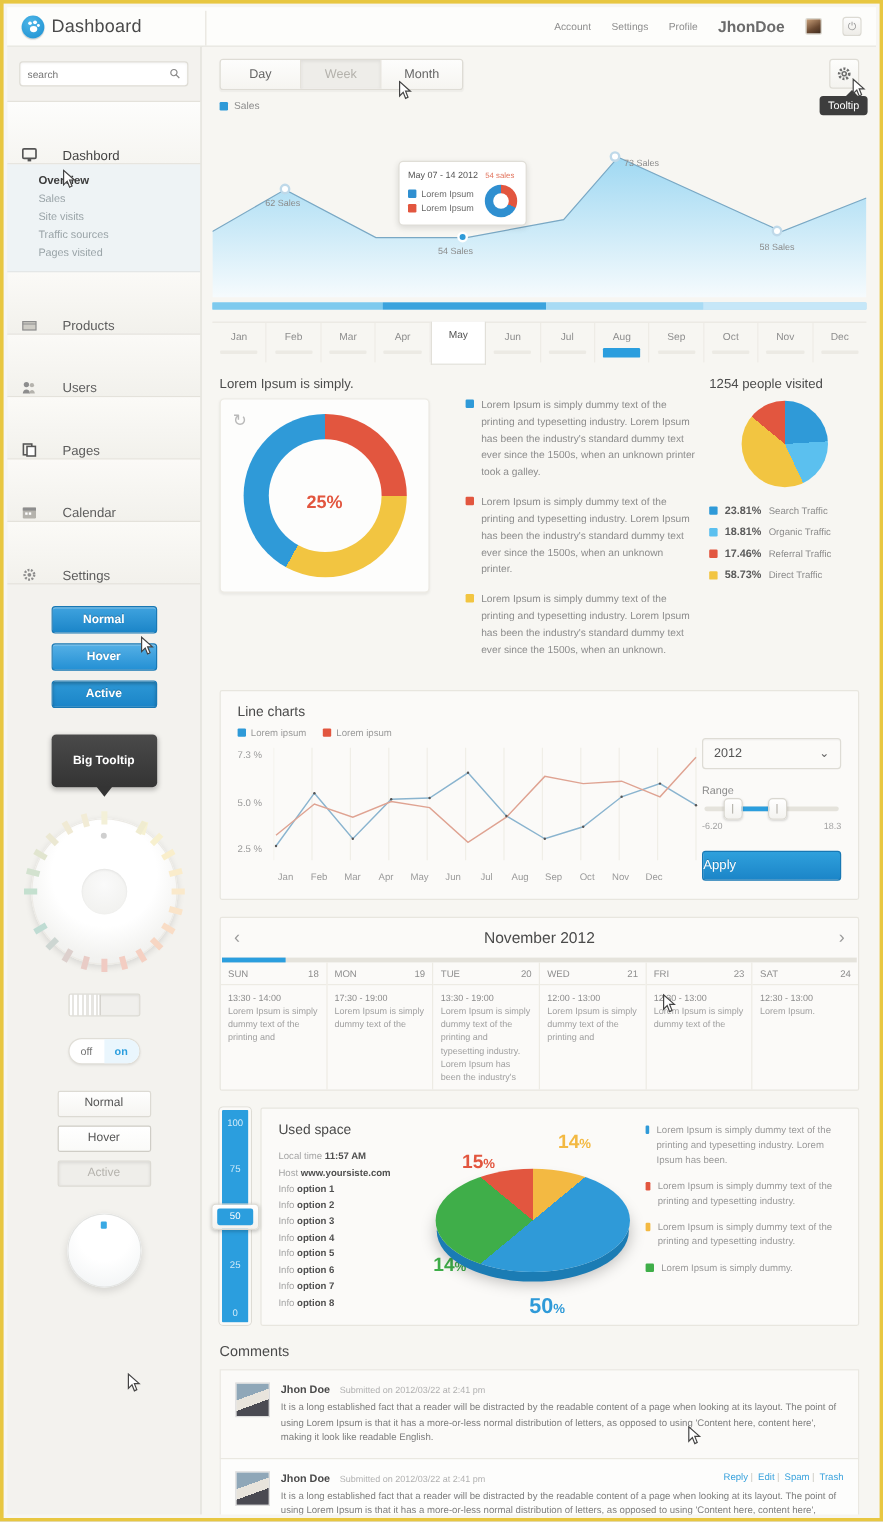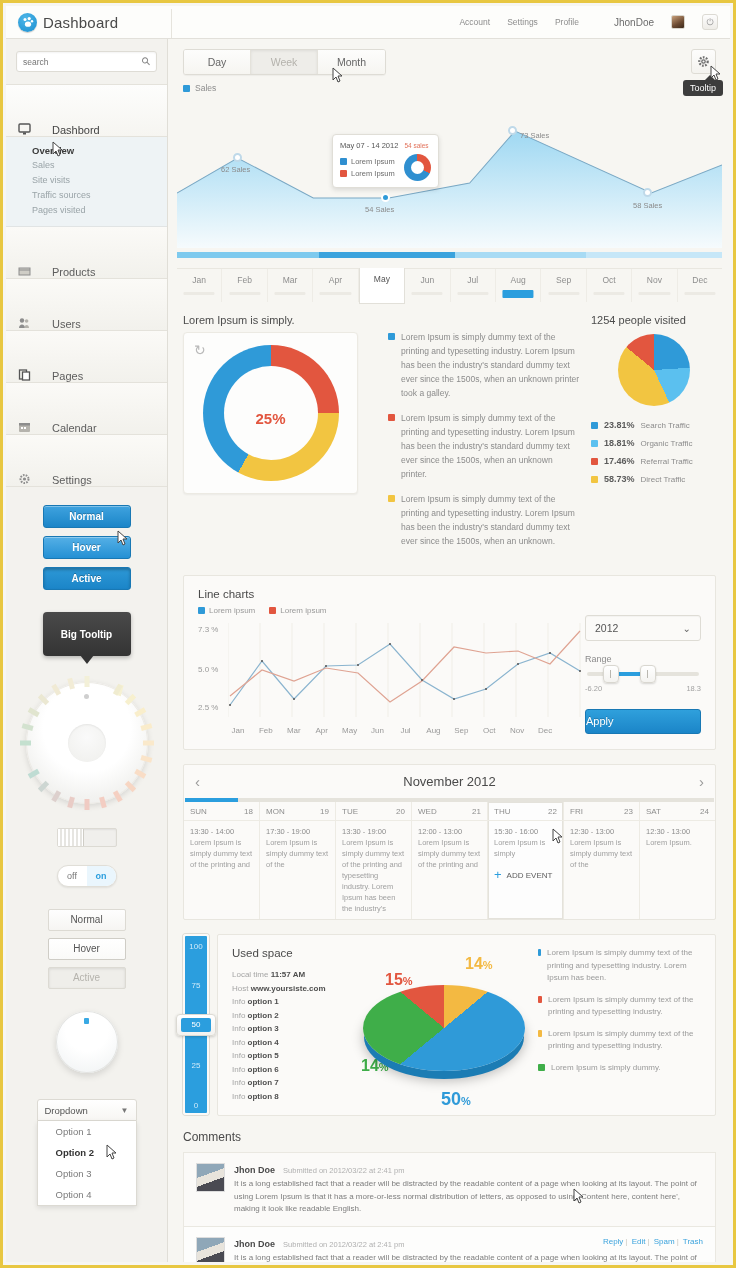--- a/index.html
+++ b/index.html
@@ -29,21 +29,21 @@
     display:flex; align-items:center; justify-content:center;
     box-shadow:0 1px 1px rgba(0,0,0,.2);
   }
   .logo-mark svg { display:block; }
   .logo-text { font-size:15px; color:#4a4a4a; letter-spacing:.2px; }
   .header-right {
     margin-left:auto; display:flex; align-items:center; gap:17px;
     padding-right:12px; font-size:8.5px; color:#8d8d8d;justify-content:center;
   }
   .header-right .nav-link { cursor:pointer; }
-  .header-right .username { font-weight:normal; color:#6b6b6b; font-size:10px;margin-left:18px; }
+  .header-right .username { font-weight:bold; color:#6b6b6b; font-size:13px; }
   .avatar-sm {
     width:14px; height:14px; border:1px solid #d9d6cd; border-radius:2px;
     background:linear-gradient(150deg,#c9a07a,#6b4a32 60%,#3d2a1c);
   }
   .power-btn {
     width:16px; height:16px; border:1px solid #dcdad3; border-radius:3px;
     background:linear-gradient(#fdfdfd,#eeece7);
     display:flex; align-items:center; justify-content:center;
     font-size:9px; color:#9a9a9a;
   }
@@ -575,32 +575,20 @@
       <div class="gray-stack">
         <div class="gray-btn">Normal</div>
         <div class="gray-btn hover">Hover</div>
         <div class="gray-btn active">Active</div>
       </div>
 
       <div class="knob-small">
         <span class="mark"></span>
       </div>
 
-      <div class="dropdown-wrap">
-        <div class="dropdown-head">
-          <span>Dropdown</span>
-          <span class="caret">▼</span>
-        </div>
-        <div class="dropdown-list">
-          <div class="opt">Option 1</div>
-          <div class="opt sel">Option 2</div>
-          <div class="opt">Option 3</div>
-          <div class="opt">Option 4</div>
-        </div>
-      </div>
     </div>
   </div>
 
   <div class="main">
 
     <div>
       <div class="tabs-row">
         <div class="seg">
           <div>Day</div>
           <div class="on">Week</div>
@@ -864,34 +852,20 @@
         <div class="cal-col">
           <div class="cal-dow">
               <span>WED</span>
               <span>21</span>
             </div>
           <div class="cal-ev">
               <div class="cal-time">12:00 - 13:00</div>
               <div class="cal-txt">Lorem Ipsum is simply dummy text of the printing and</div>
             </div>
         </div>
-        <div class="cal-col sel">
-          <div class="cal-dow">
-              <span>THU</span>
-              <span>22</span>
-            </div>
-          <div class="cal-ev">
-              <div class="cal-time">15:30 - 16:00</div>
-              <div class="cal-txt">Lorem Ipsum is simply</div>
-            </div>
-          <div class="add-ev">
-              <span class="plus">+</span>
-              <span>ADD EVENT</span>
-            </div>
-        </div>
         <div class="cal-col">
           <div class="cal-dow">
               <span>FRI</span>
               <span>23</span>
             </div>
           <div class="cal-ev">
               <div class="cal-time">12:30 - 13:00</div>
               <div class="cal-txt">Lorem Ipsum is simply dummy text of the</div>
             </div>
         </div>

